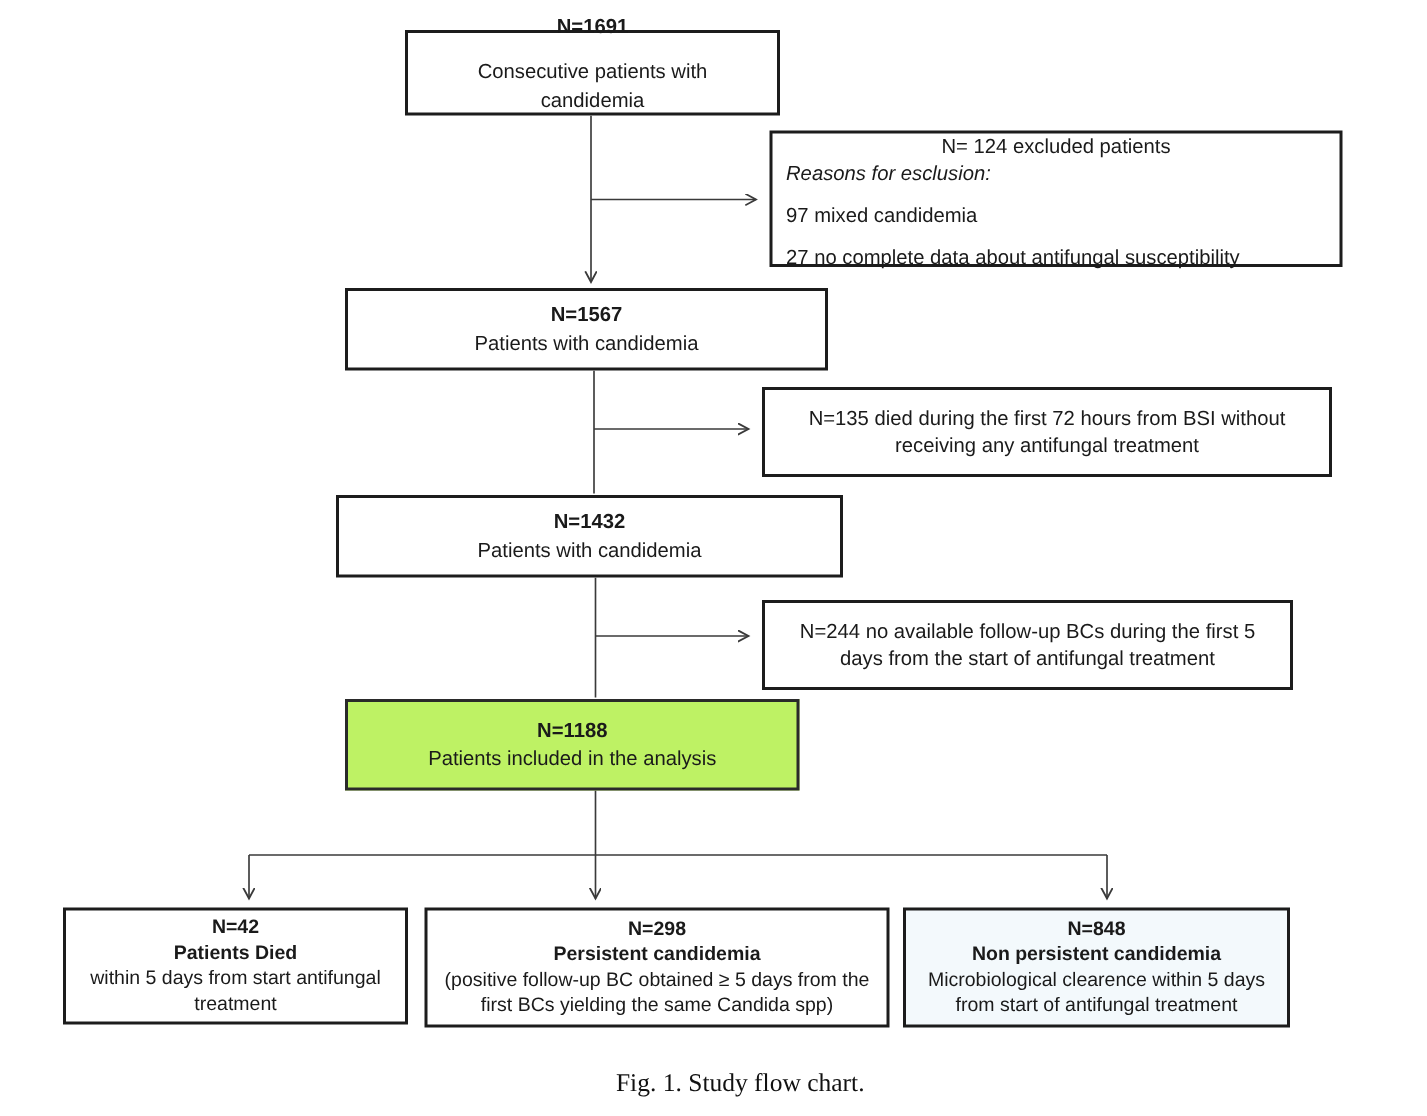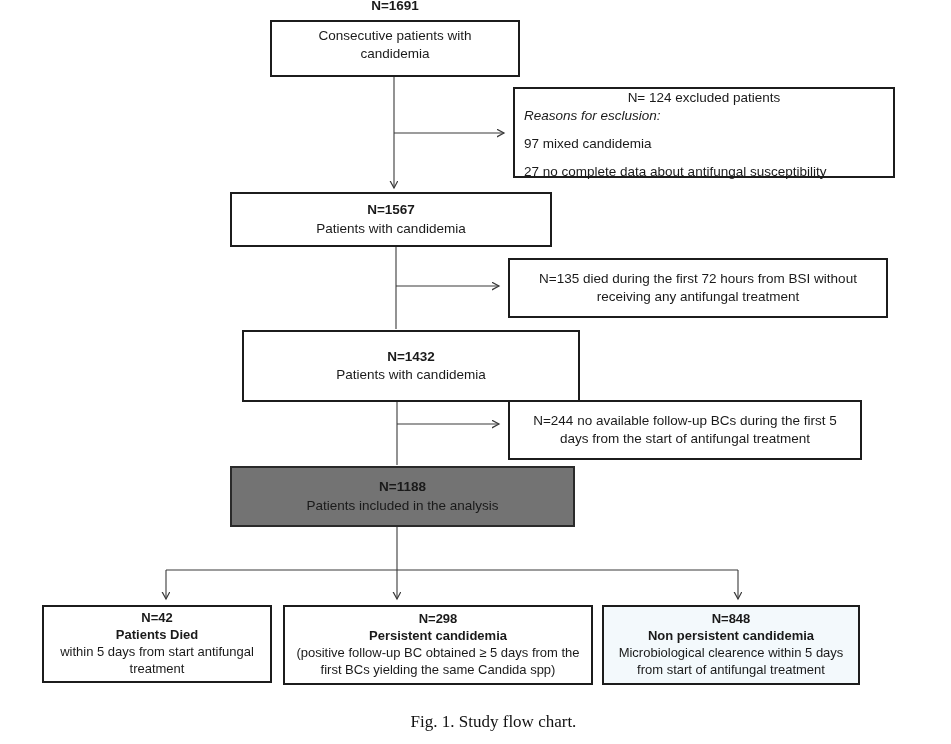--- a/index.html
+++ b/index.html
@@ -24,33 +24,33 @@
     background: #ffffff;
     border: 2px solid #1c1c1c;
     display: flex;
     flex-direction: column;
     justify-content: center;
     text-align: center;
     font-size: 13.5px;
     line-height: 1.34;
   }
   .box .n { font-weight: bold; }
-  .box-top      { left: 270px; top: 20px;  width: 250px; height: 57px; justify-content: flex-end; }
+  .box-top      { left: 270px; top: 20px;  width: 250px; height: 57px; }
   .box-top .lbl { display: block; max-width: 200px; margin: 12px auto; }
   .box-excl1    { left: 513px; top: 87px;  width: 382px; height: 91px;
                   justify-content: flex-start; padding: 0 9px; font-size: 13.5px; }
   .box-excl1 .title { text-align: center; }
   .box-excl1 .reason-head { text-align: left; font-style: italic; }
   .box-excl1 .reason { text-align: left; margin-top: 10px; }
   .box-step2    { left: 230px; top: 192px; width: 322px; height: 55px; }
   .box-excl2    { left: 508px; top: 258px; width: 380px; height: 60px; padding: 0 10px; }
-  .box-step3    { left: 242px; top: 330px; width: 338px; height: 72px; }
+  .box-step3    { left: 224px; top: 330px; width: 338px; height: 55px; }
   .box-excl3    { left: 508px; top: 400px; width: 354px; height: 60px; padding: 16px 10px; }
-  .box-included { left: 230px; top: 466px; width: 345px; height: 61px;
-                  background: #737373; border-color: #2a2a2a; }
+  .box-included { left: 230px; top: 466px; width: 303px; height: 61px;
+                  background: #bef264; border-color: #2a2a2a; }
   .box-out      { top: 605px; font-size: 13px; line-height: 1.3; padding: 16px 8px; }
   .box-out .title { font-weight: bold; }
   .box-died     { left: 42px;  width: 230px; height: 78px; }
   .box-pers     { left: 283px; width: 310px; height: 80px; }
   .box-nonpers  { left: 602px; width: 258px; height: 80px; background: #f3f9fc; }
   .it { }
   .caption {
     position: absolute;
     left: 0; right: 0; top: 712px;
     text-align: center;

